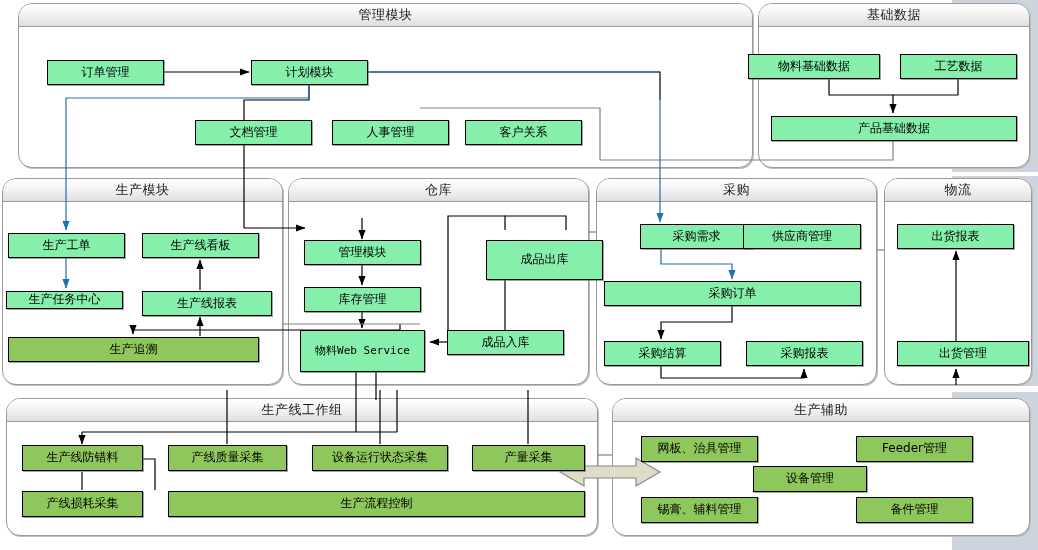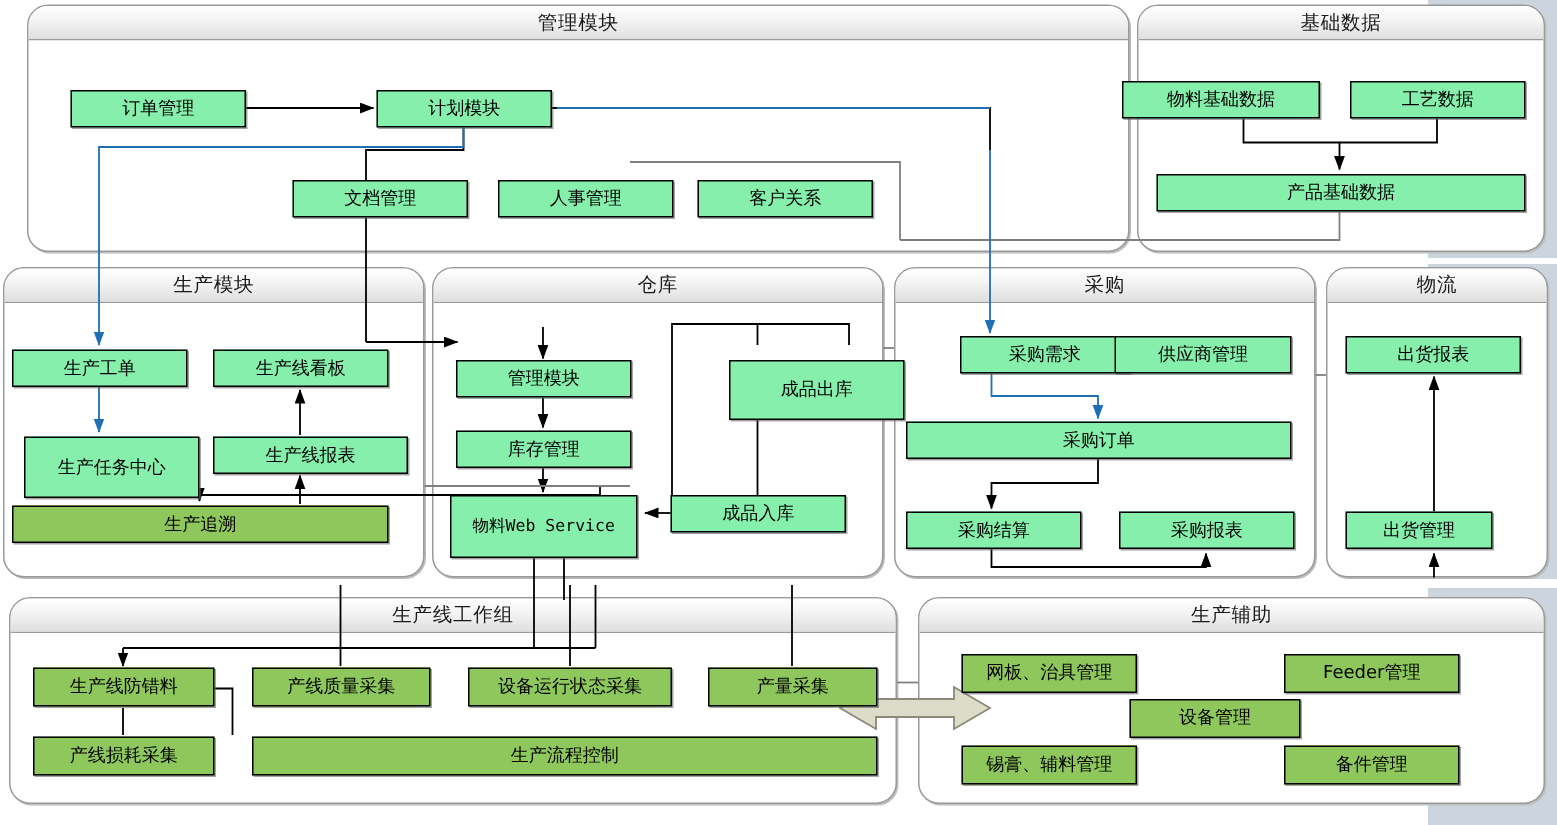--- a/index.html
+++ b/index.html
@@ -189,38 +189,38 @@
   <div class="node yellow" style="left:195px;top:120px;width:117px;height:25px;">文档管理</div>
   <div class="node yellow" style="left:332px;top:120px;width:117px;height:25px;">人事管理</div>
   <div class="node yellow" style="left:465px;top:120px;width:117px;height:25px;">客户关系</div>
 
   <div class="node yellow" style="left:748px;top:54px;width:132px;height:25px;">物料基础数据</div>
   <div class="node yellow" style="left:900px;top:54px;width:117px;height:25px;">工艺数据</div>
   <div class="node yellow" style="left:771px;top:116px;width:246px;height:25px;">产品基础数据</div>
 
   <div class="node yellow" style="left:8px;top:233px;width:117px;height:25px;">生产工单</div>
   <div class="node yellow" style="left:142px;top:233px;width:117px;height:25px;">生产线看板</div>
-  <div class="node yellow" style="left:16px;top:291px;width:117px;height:41px;">生产任务中心</div>
+  <div class="node yellow" style="left:6px;top:291px;width:117px;height:18px;">生产任务中心</div>
   <div class="node yellow" style="left:142px;top:291px;width:130px;height:25px;">生产线报表</div>
   <div class="node green" style="left:8px;top:337px;width:251px;height:25px;">生产追溯</div>
 
   <div class="node yellow" style="left:304px;top:240px;width:117px;height:25px;">管理模块</div>
   <div class="node yellow" style="left:466px;top:240px;width:117px;height:40px;margin-left:20px;">成品出库</div>
   <div class="node yellow" style="left:304px;top:287px;width:117px;height:25px;">库存管理</div>
   <div class="node yellow mono" style="left:300px;top:330px;width:125px;height:42px;">物料Web Service</div>
   <div class="node yellow" style="left:447px;top:330px;width:117px;height:25px;">成品入库</div>
 
   <div class="node yellow" style="left:640px;top:224px;width:113px;height:25px;">采购需求</div>
   <div class="node yellow" style="left:743px;top:224px;width:118px;height:25px;">供应商管理</div>
   <div class="node yellow" style="left:604px;top:281px;width:257px;height:25px;">采购订单</div>
   <div class="node yellow" style="left:746px;top:341px;width:117px;height:25px;">采购报表</div>
   <div class="node yellow" style="left:604px;top:341px;width:117px;height:25px;">采购结算</div>
 
   <div class="node yellow" style="left:897px;top:224px;width:117px;height:25px;">出货报表</div>
-  <div class="node yellow" style="left:897px;top:341px;width:98px;height:25px;">出货管理</div>
+  <div class="node yellow" style="left:897px;top:341px;width:132px;height:25px;">出货管理</div>
 
   <div class="node green" style="left:22px;top:445px;width:121px;height:26px;">生产线防错料</div>
   <div class="node green" style="left:168px;top:445px;width:119px;height:26px;">产线质量采集</div>
   <div class="node green" style="left:312px;top:445px;width:136px;height:26px;">设备运行状态采集</div>
   <div class="node green" style="left:472px;top:445px;width:113px;height:26px;">产量采集</div>
   <div class="node green" style="left:22px;top:491px;width:121px;height:26px;">产线损耗采集</div>
   <div class="node green" style="left:168px;top:491px;width:417px;height:26px;">生产流程控制</div>
 
   <div class="node green" style="left:641px;top:436px;width:117px;height:26px;">网板、治具管理</div>
   <div class="node green" style="left:856px;top:436px;width:117px;height:26px;text-align:center;">Feeder管理</div>

